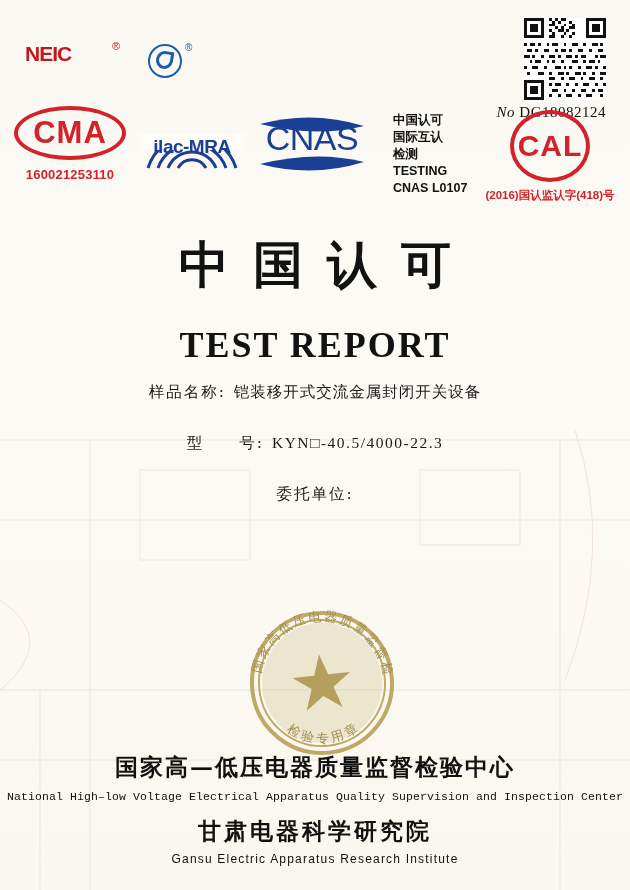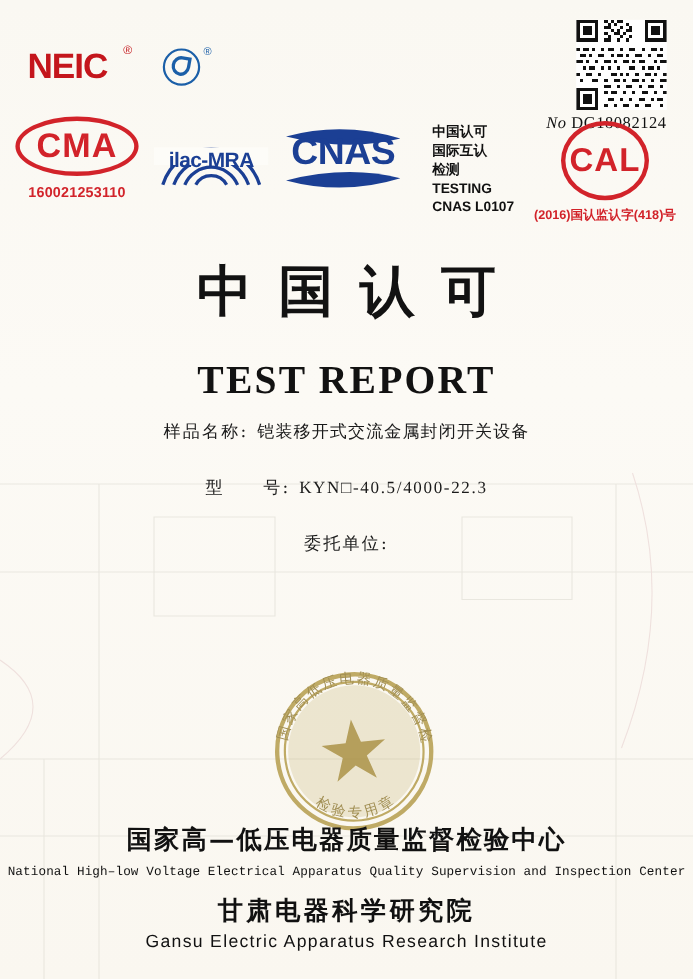--- a/index.html
+++ b/index.html
@@ -37,21 +37,21 @@
     left: 0;
     width: 630px;
     height: 80px;
   }
   .neic {
     position: absolute;
     left: 25px;
     top: 24px;
     font-family: "Liberation Sans", sans-serif;
     font-weight: bold;
-    font-size: 32px;
+    font-size: 21px;
     letter-spacing: -1px;
     color: #c4161c;
   }
   .reg-mark {
     position: absolute;
     left: 112px;
     top: 22px;
     font-size: 11px;
     color: #c4161c;
   }
@@ -171,21 +171,21 @@
   }
   .cnas-wrap {
     position: absolute;
     left: 252px;
     top: 14px;
     width: 120px;
     text-align: center;
   }
   .cnas-text {
     font-family: "Liberation Sans", sans-serif;
-    font-weight: bold;
+    font-weight: normal;
     font-size: 34px;
     color: #1b3f94;
     letter-spacing: -0.5px;
     line-height: 40px;
   }
   .cnas-lines {
     position: absolute;
     left: 376px;
     top: 8px;
     width: 104px;
@@ -326,21 +326,21 @@
     margin-top: 13px;
     font-family: "DejaVu Serif", serif;
     font-weight: bold;
     font-size: 23px;
     letter-spacing: 3px;
     color: #111;
   }
   .inst-en {
     margin-top: 5px;
     font-family: "Liberation Sans", sans-serif;
-    font-size: 16px;
+    font-size: 12px;
     letter-spacing: 1.2px;
     color: #111;
   }
 </style>
 </head>
 <body>
 
 <div class="page">
 
   <svg class="bg-lines" width="630" height="890" viewBox="0 0 630 890">

